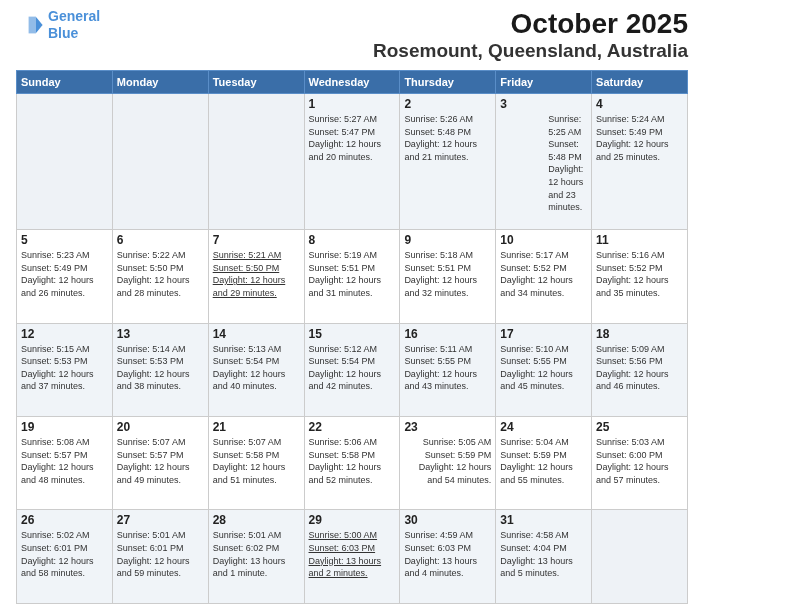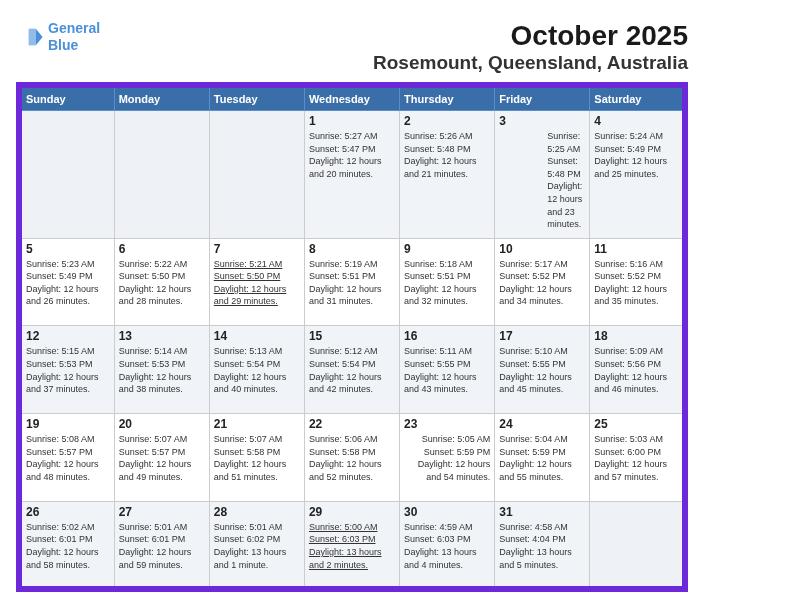--- a/index.html
+++ b/index.html
@@ -6,21 +6,21 @@
     body {
       width: 792px;
       height: 612px;
       font-family: Arial, sans-serif;
       background: #fff;
       overflow: hidden;
     }
     .page {
       width: 704px;
       height: 612px;
-      padding: 20px 16px;
+      padding: 8px 16px;
       display: flex;
       flex-direction: column;
     }
     .header {
       display: flex;
       align-items: flex-start;
       justify-content: space-between;
       margin-bottom: 8px;
     }
     .logo {
@@ -49,21 +49,21 @@
       font-weight: bold;
       color: #1a1a1a;
     }
     .location {
       font-size: 19px;
       color: #333;
       font-weight: bold;
     }
     .calendar {
       flex: 1;
-      border: 6px solid #6d28d9;
+      border: 1px solid #6d28d9;
       border-collapse: collapse;
       width: 100%;
       table-layout: fixed;
     }
     .calendar th {
       background-color: #3a6ea8;
       color: #fff;
       font-size: 11px;
       font-weight: bold;
       padding: 5px 4px;

